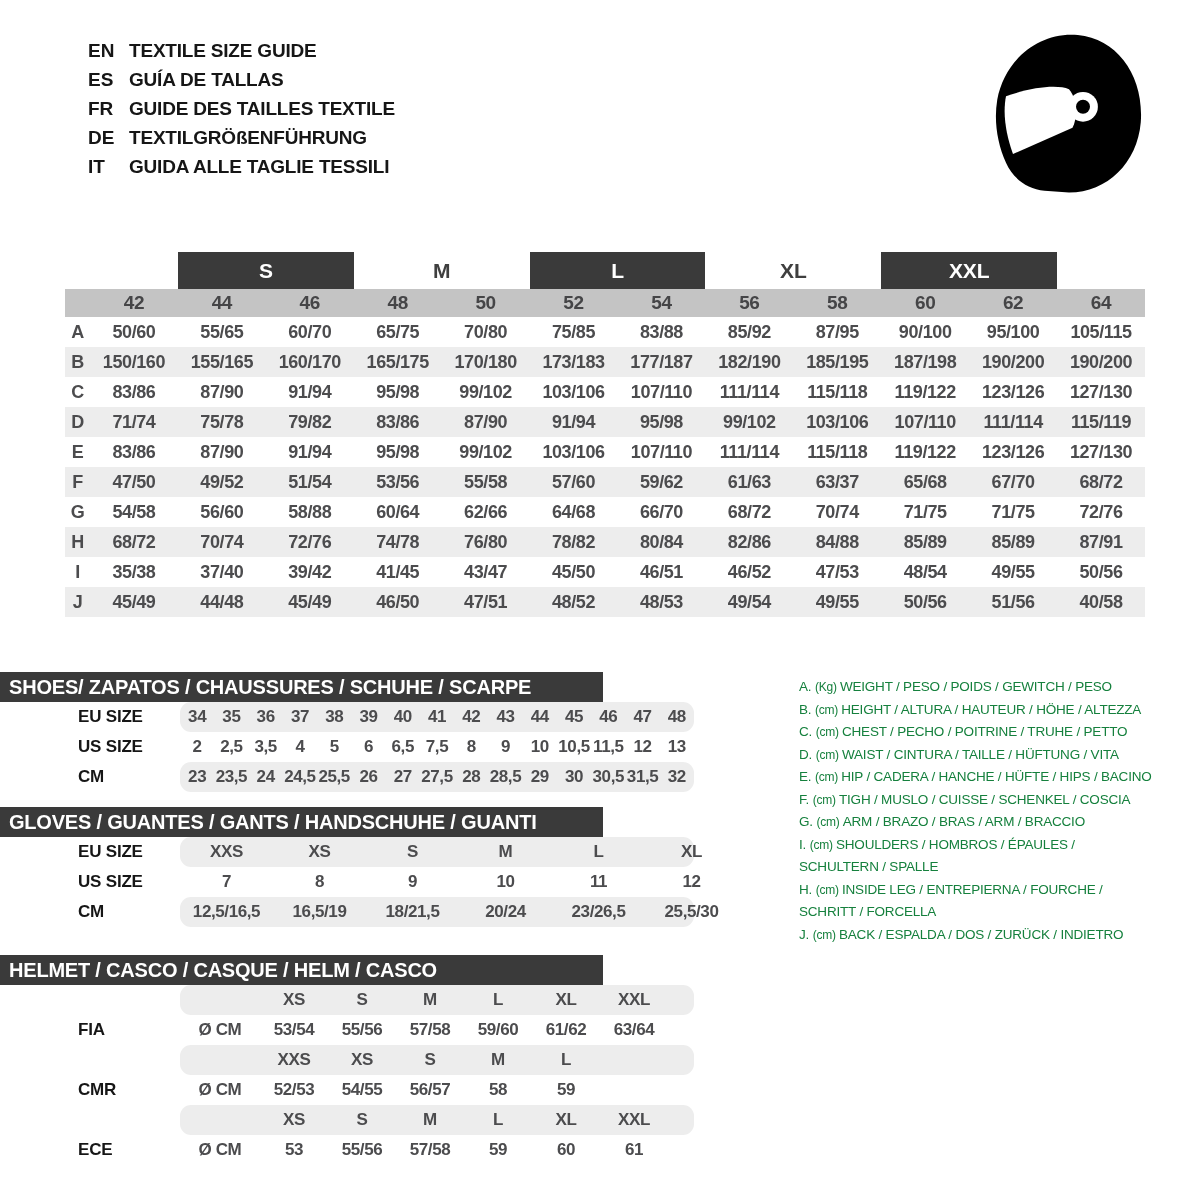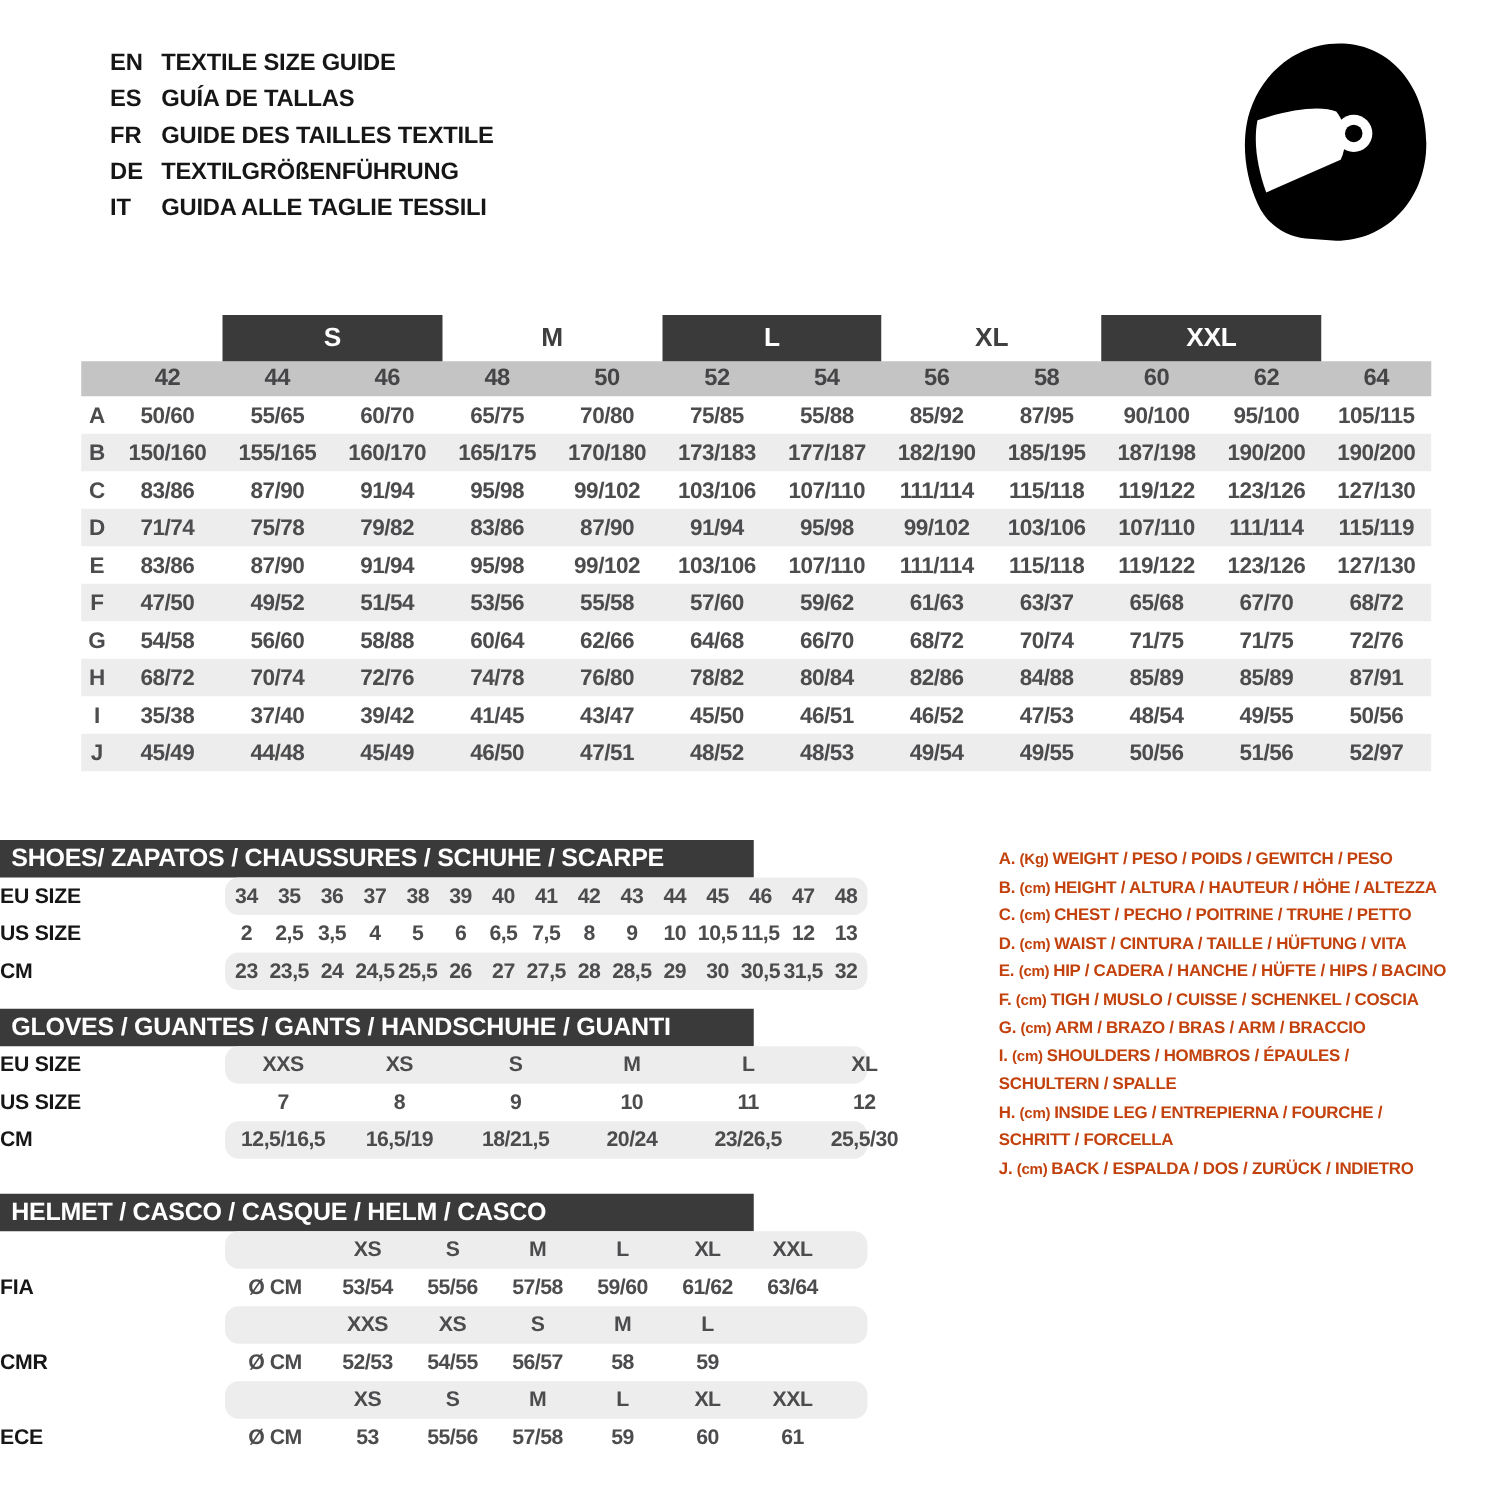--- a/index.html
+++ b/index.html
@@ -32,33 +32,33 @@
 
   
   .section{position:absolute;left:0;width:790px;}
   .section.shoes{top:672px;}
   .section.gloves{top:807px;}
   .section.helmet{top:955px;}
   .secbar{width:603px;height:30px;background:#3a3a3a;color:#fff;
           font-weight:bold;font-size:20px;display:flex;align-items:center;
           padding-left:9px;box-sizing:border-box;letter-spacing:-0.2px;}
   .srow{display:flex;height:30px;}
-  .slabel{width:180px;box-sizing:border-box;font-weight:bold;
+  .slabel{width:180px;padding-left:78px;box-sizing:border-box;font-weight:bold;
           font-size:17px;color:#161616;display:flex;align-items:center;letter-spacing:-0.2px;}
   .scontent{width:514px;display:grid;box-sizing:border-box;border-radius:11px;}
   .scontent.shaded{background:#ededed;}
   .g15{grid-template-columns:repeat(15,1fr);}
   .g6{grid-template-columns:repeat(6,93px);}
   .gH{grid-template-columns:80px repeat(6,68px);}
   .scell{display:flex;align-items:center;justify-content:center;font-weight:bold;
          font-size:17px;color:#4c4c4e;letter-spacing:-0.4px;}
 
   
   .legend{position:absolute;left:799px;top:676px;width:400px;}
-  .legend-line{font-weight:bold;font-size:13.5px;color:#c2410c;line-height:22.5px;
+  .legend-line{font-weight:normal;font-size:13.5px;color:#15803d;line-height:22.5px;
                letter-spacing:-0.2px;white-space:nowrap;}
   .lunit{font-size:12px;}
 </style>
 </head>
 <body>
 
 <div class="canvas">
 
   <div class="lang-list">
       <div class="lang-row">
@@ -115,21 +115,21 @@
       </div>
     <div>
         <div class="grid13 trow">
           <div class="cell">A</div>
           <div class="cell">50/60</div>
           <div class="cell">55/65</div>
           <div class="cell">60/70</div>
           <div class="cell">65/75</div>
           <div class="cell">70/80</div>
           <div class="cell">75/85</div>
-          <div class="cell">55/88</div>
+          <div class="cell">83/88</div>
           <div class="cell">85/92</div>
           <div class="cell">87/95</div>
           <div class="cell">90/100</div>
           <div class="cell">95/100</div>
           <div class="cell">105/115</div>
         </div>
         <div class="grid13 trow stripe">
           <div class="cell">B</div>
           <div class="cell">150/160</div>
           <div class="cell">155/165</div>
@@ -255,21 +255,21 @@
           <div class="cell">44/48</div>
           <div class="cell">45/49</div>
           <div class="cell">46/50</div>
           <div class="cell">47/51</div>
           <div class="cell">48/52</div>
           <div class="cell">48/53</div>
           <div class="cell">49/54</div>
           <div class="cell">49/55</div>
           <div class="cell">50/56</div>
           <div class="cell">51/56</div>
-          <div class="cell">52/97</div>
+          <div class="cell">40/58</div>
         </div>
       </div>
   </div>
 
   <div class="section shoes">
       <div class="secbar">SHOES/ ZAPATOS / CHAUSSURES / SCHUHE / SCARPE</div>
       <div class="srow">
         <div class="slabel">EU SIZE</div>
         <div class="scontent g15 shaded">
           <div class="scell">34</div>

